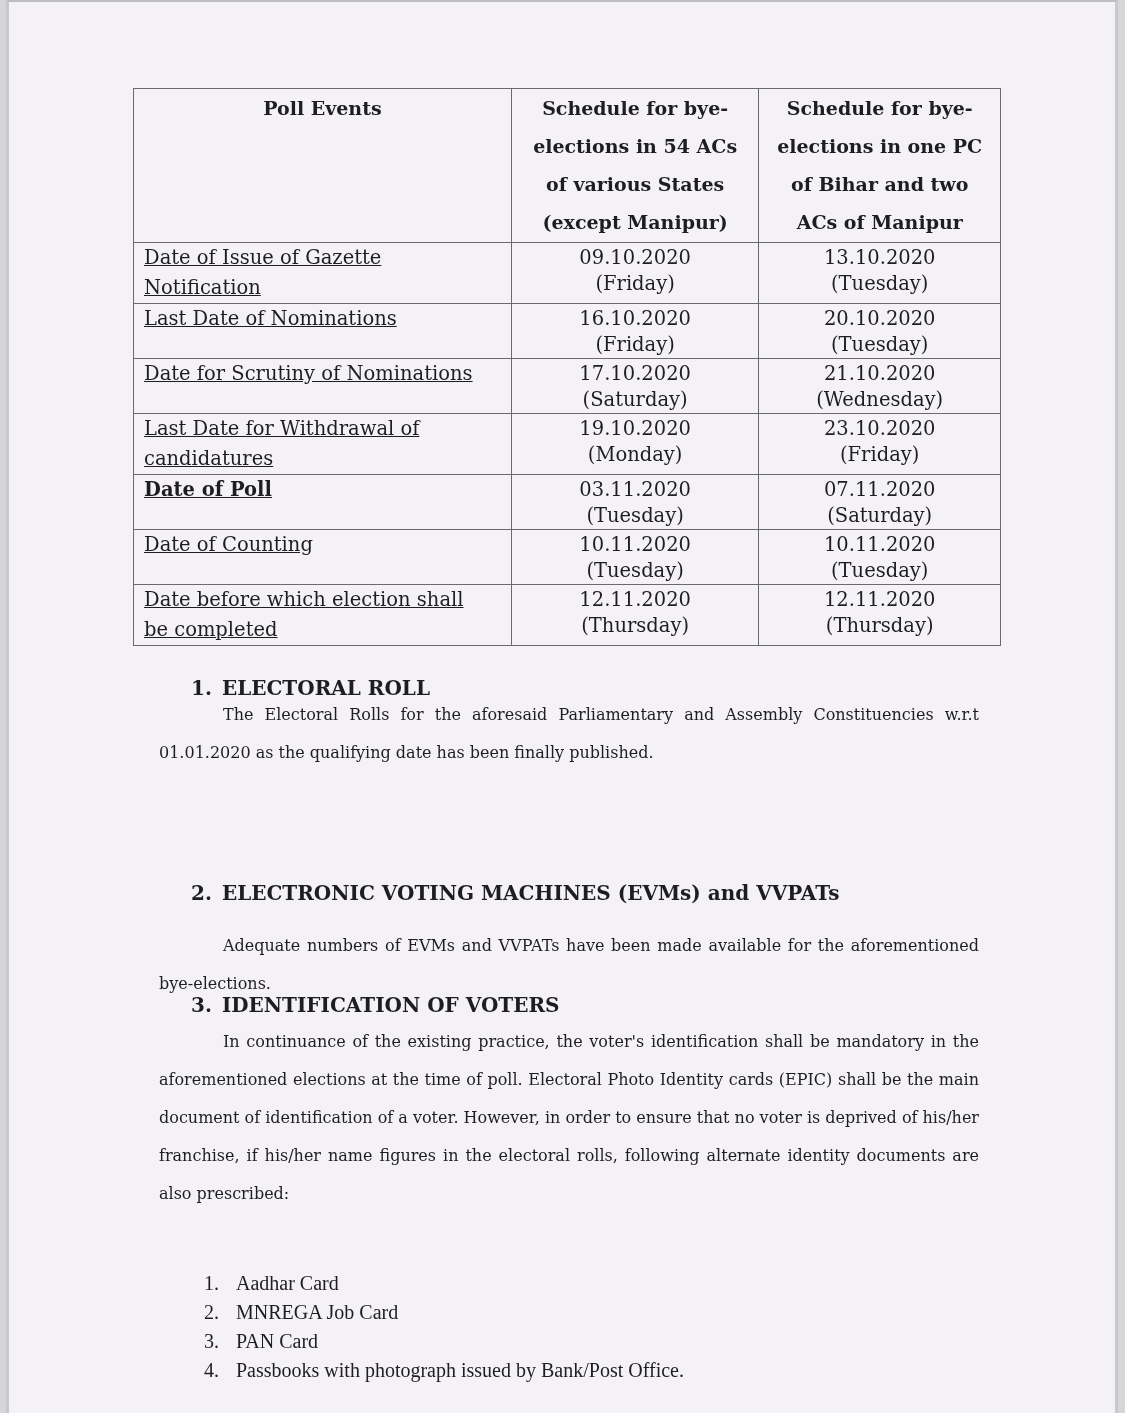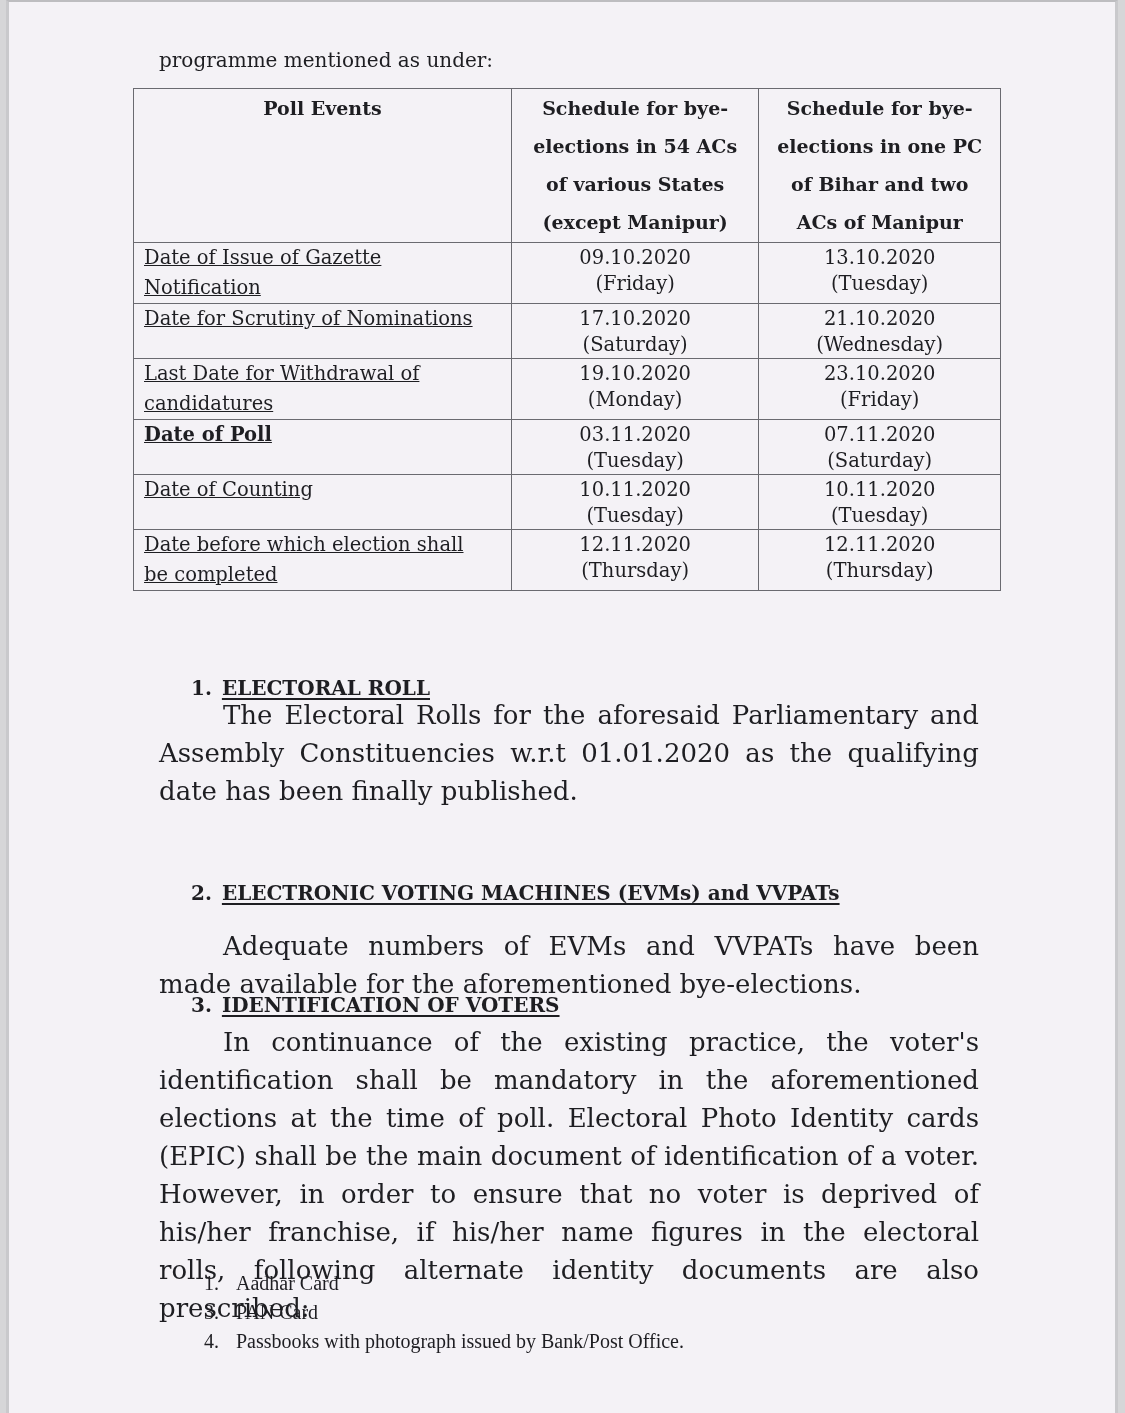--- a/index.html
+++ b/index.html
@@ -46,39 +46,38 @@
   table.sched td.date { text-align: center; line-height: 26px; padding-top: 2px; }
   .hdr-head { height: 154px; }
   .r2 { height: 60px; }
   .r1 { height: 50px; }
   .section {
     position: absolute; left: 150px; width: 820px;
     font-family: "DejaVu Serif", serif; font-size: 20px;
   }
   .sec-title { font-weight: bold; font-size: 20px; padding-left: 32px; }
   .sec-title .num { margin-right: 10px; }
-  .sec-title .ttl { text-decoration: underline; text-underline-offset: 3px; }
+  .sec-title .ttl { text-underline-offset: 3px; }
   .para {
     text-align: justify; line-height: 38px; text-indent: 64px;
-    font-size: 26px; margin-top: 2px;
+    font-size: 16px; margin-top: 2px;
   }
   .idlist {
     position: absolute; left: 186px; top: 1258px;
     font-family: "Liberation Serif", serif; font-size: 20px;
     margin: 9px; padding: 0; list-style: none;
   }
   .idlist li { line-height: 29px; }
   .idlist .n { display: inline-block; width: 32px; }
 </style>
 </head>
 <body>
 
 <div class="page">
 
-  <div class="intro">programme mentioned as under:</div>
 
   <table class="sched">
     <thead>
       <tr class="hdr-head">
         <th class="col0">
           <div>Poll Events</div>
         </th>
         <th class="col1">
           <div>Schedule for bye-</div>
           <div>elections in 54 ACs</div>
@@ -103,20 +102,33 @@
           <div>09.10.2020</div>
           <div>(Friday)</div>
         </td>
         <td class="date">
           <div>13.10.2020</div>
           <div>(Tuesday)</div>
         </td>
       </tr>
       <tr class="r1">
         <td class="event">
+          <div>Last Date of Nominations</div>
+        </td>
+        <td class="date">
+          <div>16.10.2020</div>
+          <div>(Friday)</div>
+        </td>
+        <td class="date">
+          <div>20.10.2020</div>
+          <div>(Tuesday)</div>
+        </td>
+      </tr>
+      <tr class="r1">
+        <td class="event">
           <div>Date for Scrutiny of Nominations</div>
         </td>
         <td class="date">
           <div>17.10.2020</div>
           <div>(Saturday)</div>
         </td>
         <td class="date">
           <div>21.10.2020</div>
           <div>(Wednesday)</div>
         </td>
@@ -194,17 +206,18 @@
 
   <div class="section" style="top:991px;">
     <div class="sec-title">
       <span class="num">3.</span><span class="ttl">IDENTIFICATION OF VOTERS</span>
     </div>
     <div class="para" style="margin-top:6px;">In continuance of the existing practice, the voter's identification shall be mandatory in the aforementioned elections at the time of poll. Electoral Photo Identity cards (EPIC) shall be the main document of identification of a voter. However, in order to ensure that no voter is deprived of his/her franchise, if his/her name figures in the electoral rolls, following alternate identity documents are also prescribed:</div>
   </div>
 
   <ol class="idlist">
     <li><span class="n">1.</span><span>Aadhar Card</span></li>
+    <li><span class="n">2.</span><span>MNREGA Job Card</span></li>
     <li><span class="n">3.</span><span>PAN Card</span></li>
     <li><span class="n">4.</span><span>Passbooks with photograph issued by Bank/Post Office.</span></li>
   </ol>
 
 </div>
 
 </body></html>

